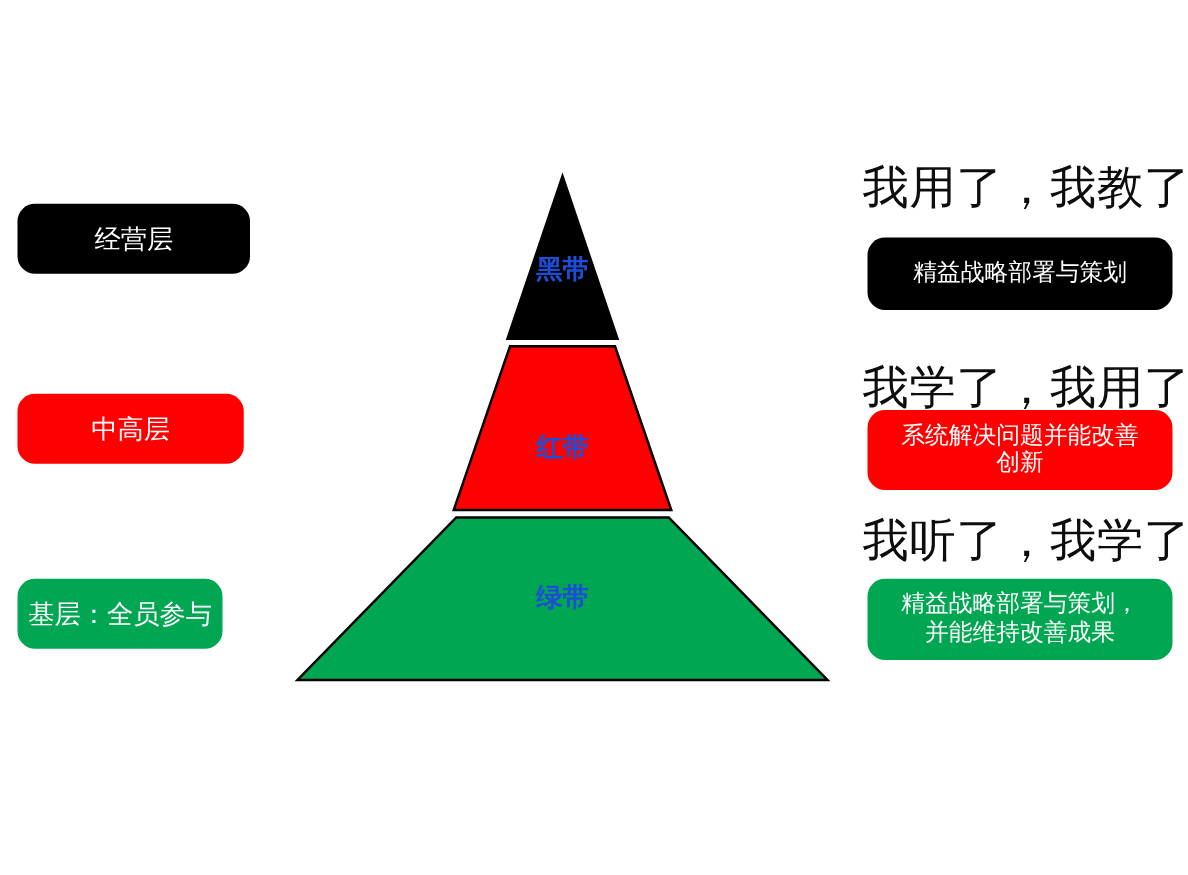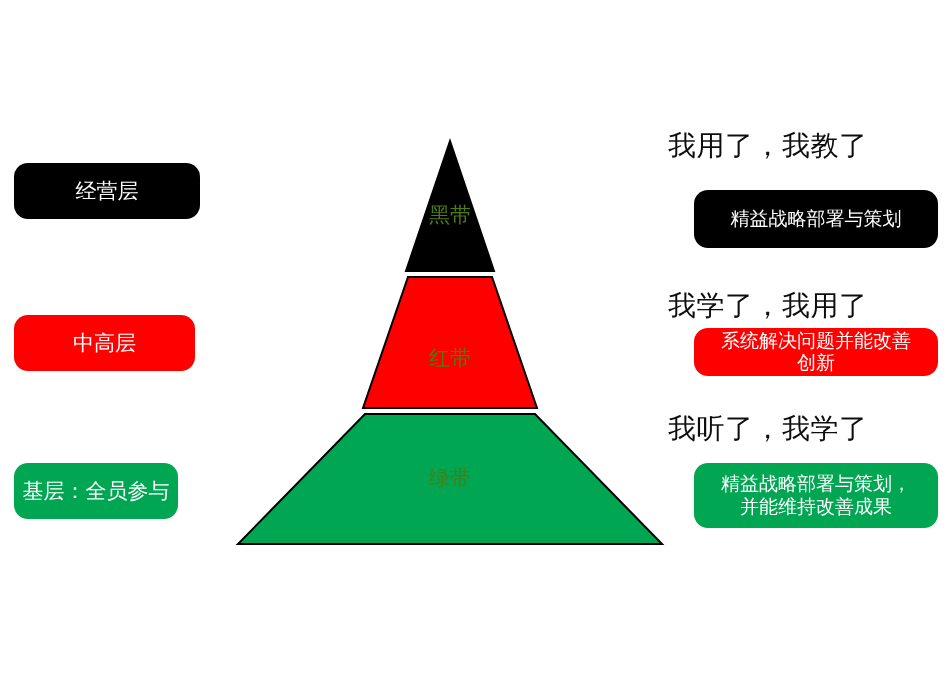--- a/index.html
+++ b/index.html
@@ -37,56 +37,56 @@
     font-size: 21px;
     text-align: center;
   }
   .left-pill.lp-black { top: 163px; background: #000000; width: 186px; }
   .left-pill.lp-red   { top: 315px; background: #fe0000; width: 181px; font-family: Liberation Serif, serif; }
   .left-pill.lp-green { top: 463px; background: #00a651; width: 164px; }
 
   
   .right-heading {
     position: absolute;
-    left: 668px;
+    left: 690px;
     width: 260px;
     color: #0d0d0d;
-    font-size: 28px;
+    font-size: 37px;
     letter-spacing: 0.5px;
     line-height: 1.1;
     white-space: nowrap;
   }
   .rh-1 { top: 131px; }
   .rh-2 { top: 279px; margin-top: 12px; }
   .rh-3 { top: 414px; }
 
   
   .right-pill {
     left: 694px;
     width: 244px;
     font-size: 19px;
     padding: 0 20px;
   }
   .rp-black { top: 190px; height: 58px; background: #000000; }
-  .rp-red   { top: 328px; height: 48px; background: #fe0000; }
+  .rp-red   { top: 328px; height: 64px; background: #fe0000; }
   .rp-green { top: 463px; height: 65px; background: #00a651; }
 
   
   #pyramid {
     position: absolute;
     left: 230px;
     top: 130px;
     width: 440px;
     height: 425px;
   }
   .band-label {
     position: absolute;
-    color: #4d7c0f;
+    color: #1d4ed8;
     font-size: 21px;
-    font-weight: normal;
+    font-weight: bold;
     text-align: center;
     width: 120px;
     line-height: 1;
   }
   .bl-black { left: 390px; top: 205px; }
   .bl-red   { left: 390px; top: 348px; }
   .bl-green { left: 390px; top: 468px; }
 </style>
 </head>
 <body>

